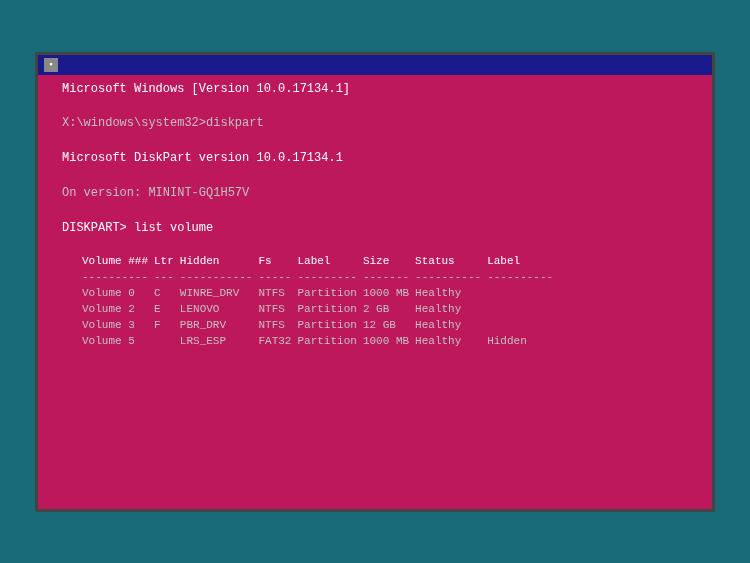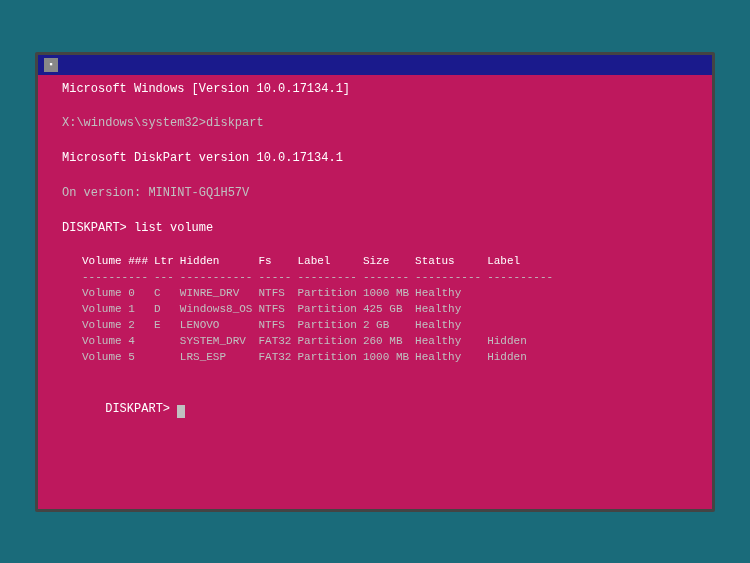--- a/index.html
+++ b/index.html
@@ -136,60 +136,47 @@
             <td>  Volume 0</td>
             <td>C</td>
             <td>WINRE_DRV</td>
             <td>NTFS</td>
             <td>Partition</td>
             <td>1000 MB</td>
             <td class="status-healthy">Healthy</td>
             <td></td>
           </tr>
           <tr>
-            <td>  Volume 1</td>
-            <td>D</td>
-            <td>Windows8_OS</td>
-            <td>NTFS</td>
-            <td>Partition</td>
-            <td>425 GB</td>
-            <td class="status-healthy">Healthy</td>
-            <td></td>
-          </tr>
-          <tr>
             <td>  Volume 2</td>
             <td>E</td>
             <td>LENOVO</td>
             <td>NTFS</td>
             <td>Partition</td>
             <td>2 GB</td>
             <td class="status-healthy">Healthy</td>
             <td></td>
           </tr>
           <tr>
-            <td>  Volume 4</td>
+            <td>  Volume 3</td>
+            <td>F</td>
+            <td>PBR_DRV</td>
+            <td>NTFS</td>
+            <td>Partition</td>
+            <td>12 GB</td>
+            <td class="status-healthy">Healthy</td>
             <td></td>
-            <td>SYSTEM_DRV</td>
-            <td>FAT32</td>
-            <td>Partition</td>
-            <td>260 MB</td>
-            <td class="status-healthy">Healthy</td>
-            <td class="info-hidden">Hidden</td>
           </tr>
           <tr>
             <td>  Volume 5</td>
             <td></td>
             <td>LRS_ESP</td>
             <td>FAT32</td>
             <td>Partition</td>
             <td>1000 MB</td>
             <td class="status-healthy">Healthy</td>
             <td class="info-hidden">Hidden</td>
           </tr>
         </tbody>
     </table>
 
     <div class="line">&nbsp;</div>
-    <div class="line white">
-      <span>DISKPART&gt; </span><span class="cursor"></span>
-    </div>
   </div>
 </div>
 
 </body></html>

